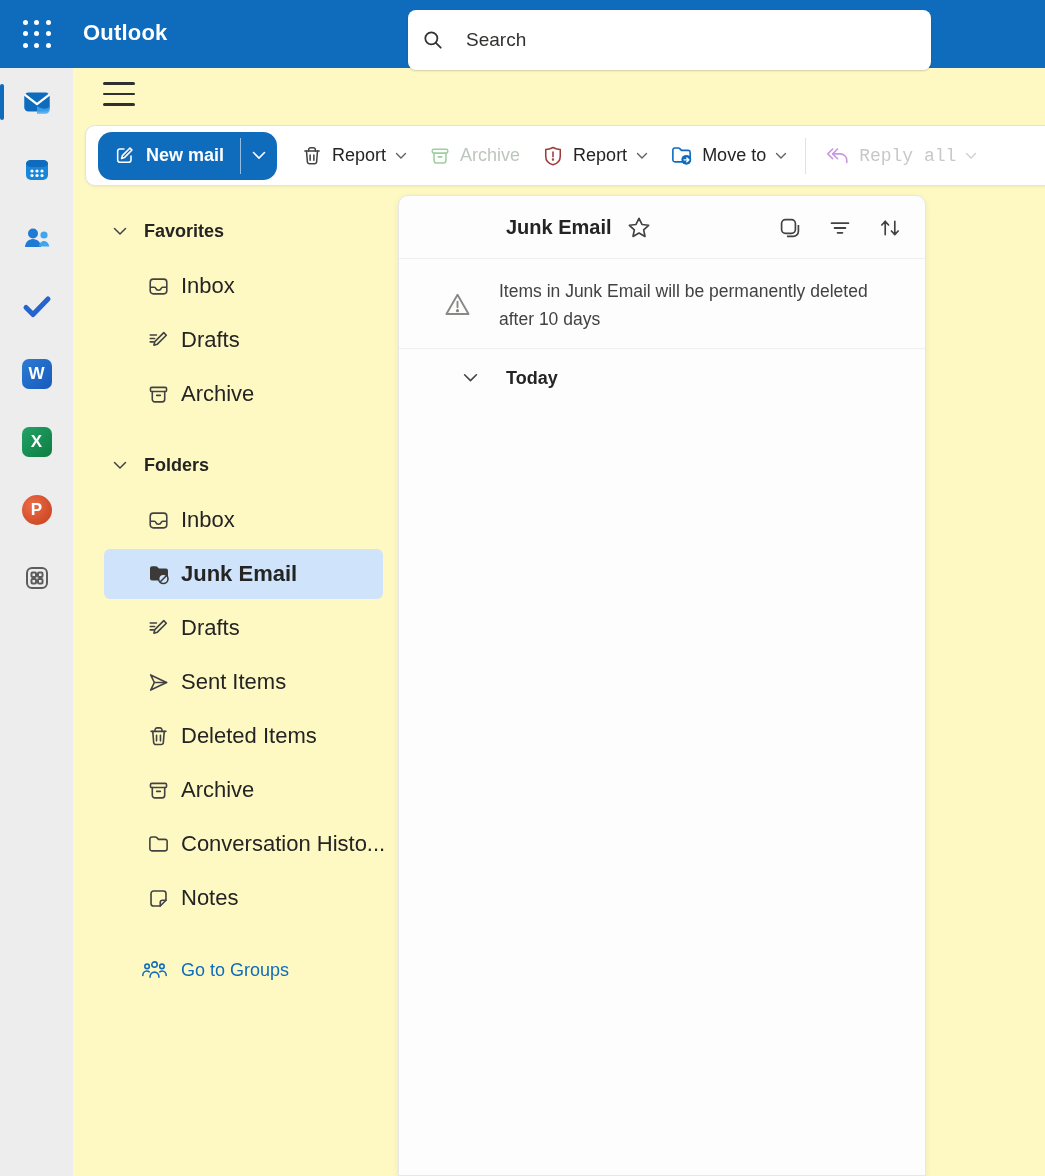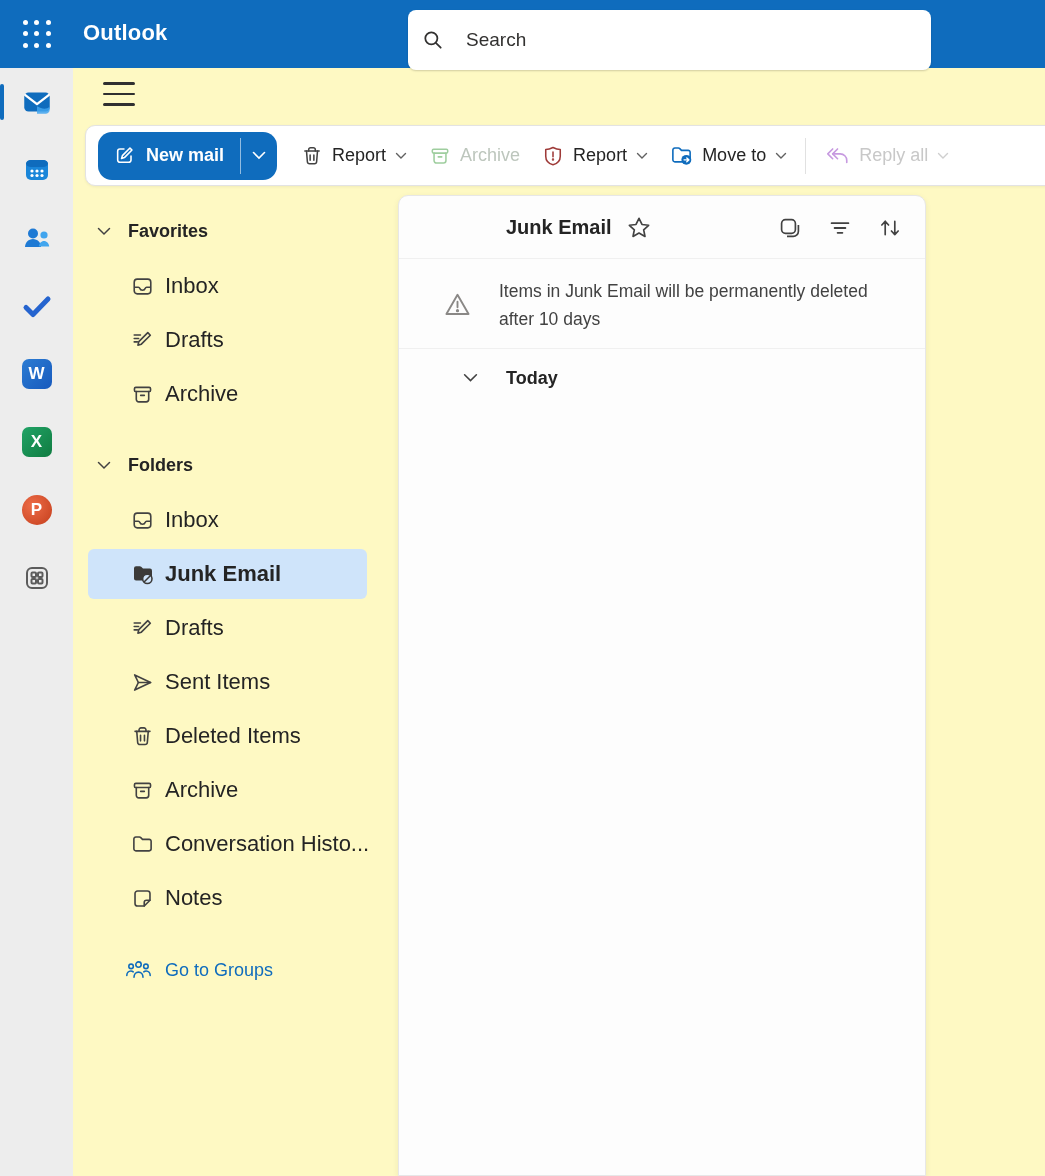--- a/index.html
+++ b/index.html
@@ -42,26 +42,26 @@
                   display:flex; align-items:center; padding-left:12px; }
   .btn { display:flex; align-items:center; gap:9px; font-size:18px; color:#242424; cursor:pointer; white-space:nowrap; }
   .split-btn { display:flex; height:48px; border-radius:14px; overflow:hidden; background:#0f6cbd; cursor:pointer; margin-right:24px; flex:none; }
   .split-main { display:flex; align-items:center; gap:11px; padding:0 16px; color:#fff; font-size:18px; font-weight:600; }
   .split-sep { width:1px; background:rgba(255,255,255,.55); margin:6px 0; }
   .split-chev { width:36px; display:flex; align-items:center; justify-content:center; }
   .chev { flex:none; }
   .tb-gap { width:22px; flex:none; }
   .btn.disabled { cursor:default; }
   .btn.disabled .lbl-a { color:#bdc6bd; }
-  .btn.disabled .lbl-r { color:#c8c8c8; }
+  .btn.disabled .lbl-r { color:#c8c8c8;font-family:Liberation Mono, monospace; }
   .v-div { width:1px; height:36px; background:#e1e1e1; margin:0 18px; flex:none; }
 
   
   .folder-pane { position:absolute; left:73px; top:186px; width:325px; height:990px; }
-  .fp-row { position:absolute; left:0; width:325px; display:flex; align-items:center; cursor:pointer; }
+  .fp-row { position:absolute; left:16px; width:325px; display:flex; align-items:center; cursor:pointer; }
   .fp-header { height:46px; font-size:18px; font-weight:bold; color:#242424; }
   .fp-header .hchev { position:absolute; left:24px; }
   .fp-header .htitle { position:absolute; left:55px; }
   .fp-item { height:54px; font-size:22px; color:#242424; }
   .fp-item .ficon { position:absolute; left:58px; display:flex; }
   .fp-item .flabel { position:absolute; left:92px; }
   .fp-pill { position:absolute; left:15px; top:2px; width:279px; height:50px; background:#cfe4fa; border-radius:6px; }
   .fp-item.selected .flabel { font-weight:bold; position:absolute; }
   .fp-item .ficon, .fp-item .flabel { z-index:1; }
   .groups-row { height:54px; font-size:18px; color:#0f6cbd; }

